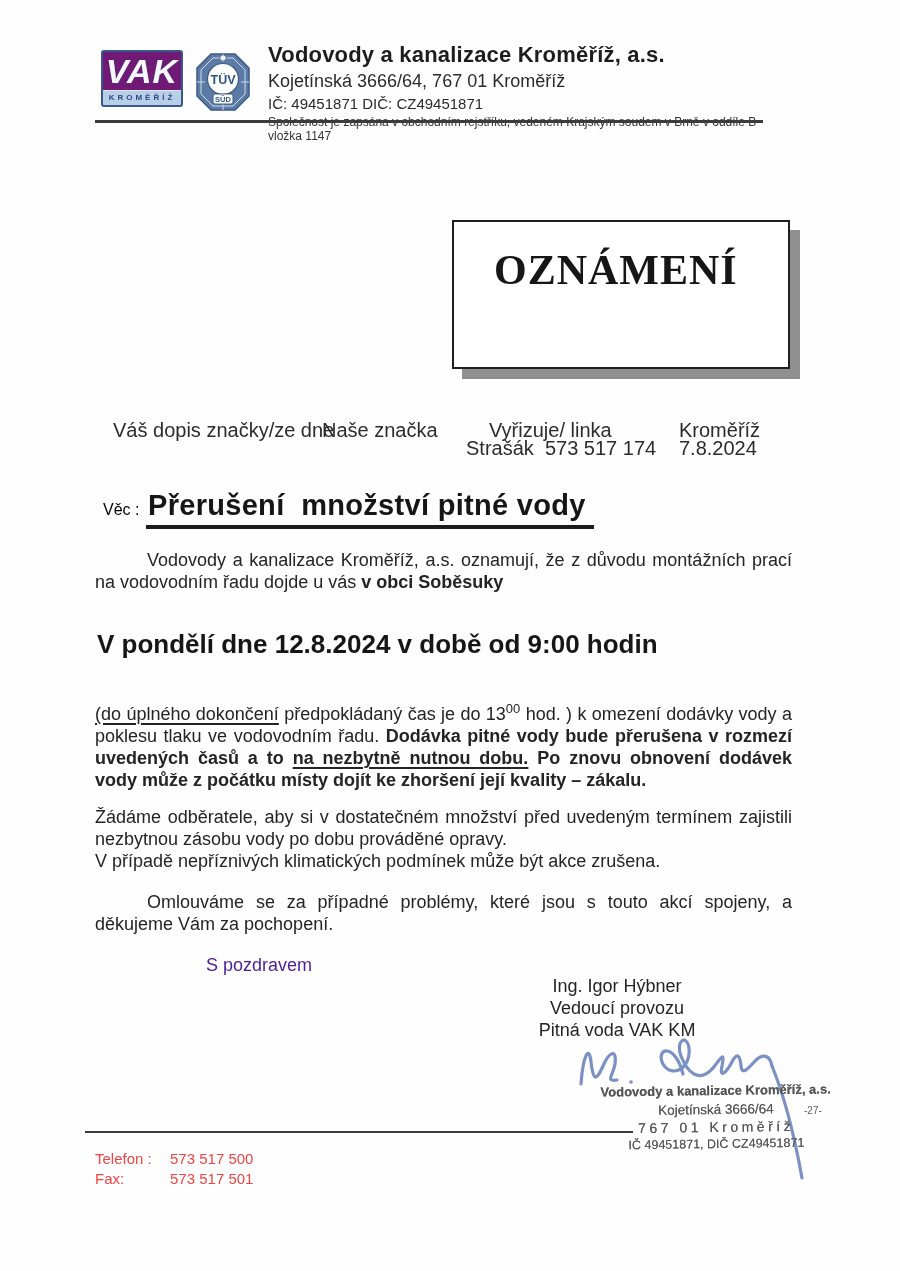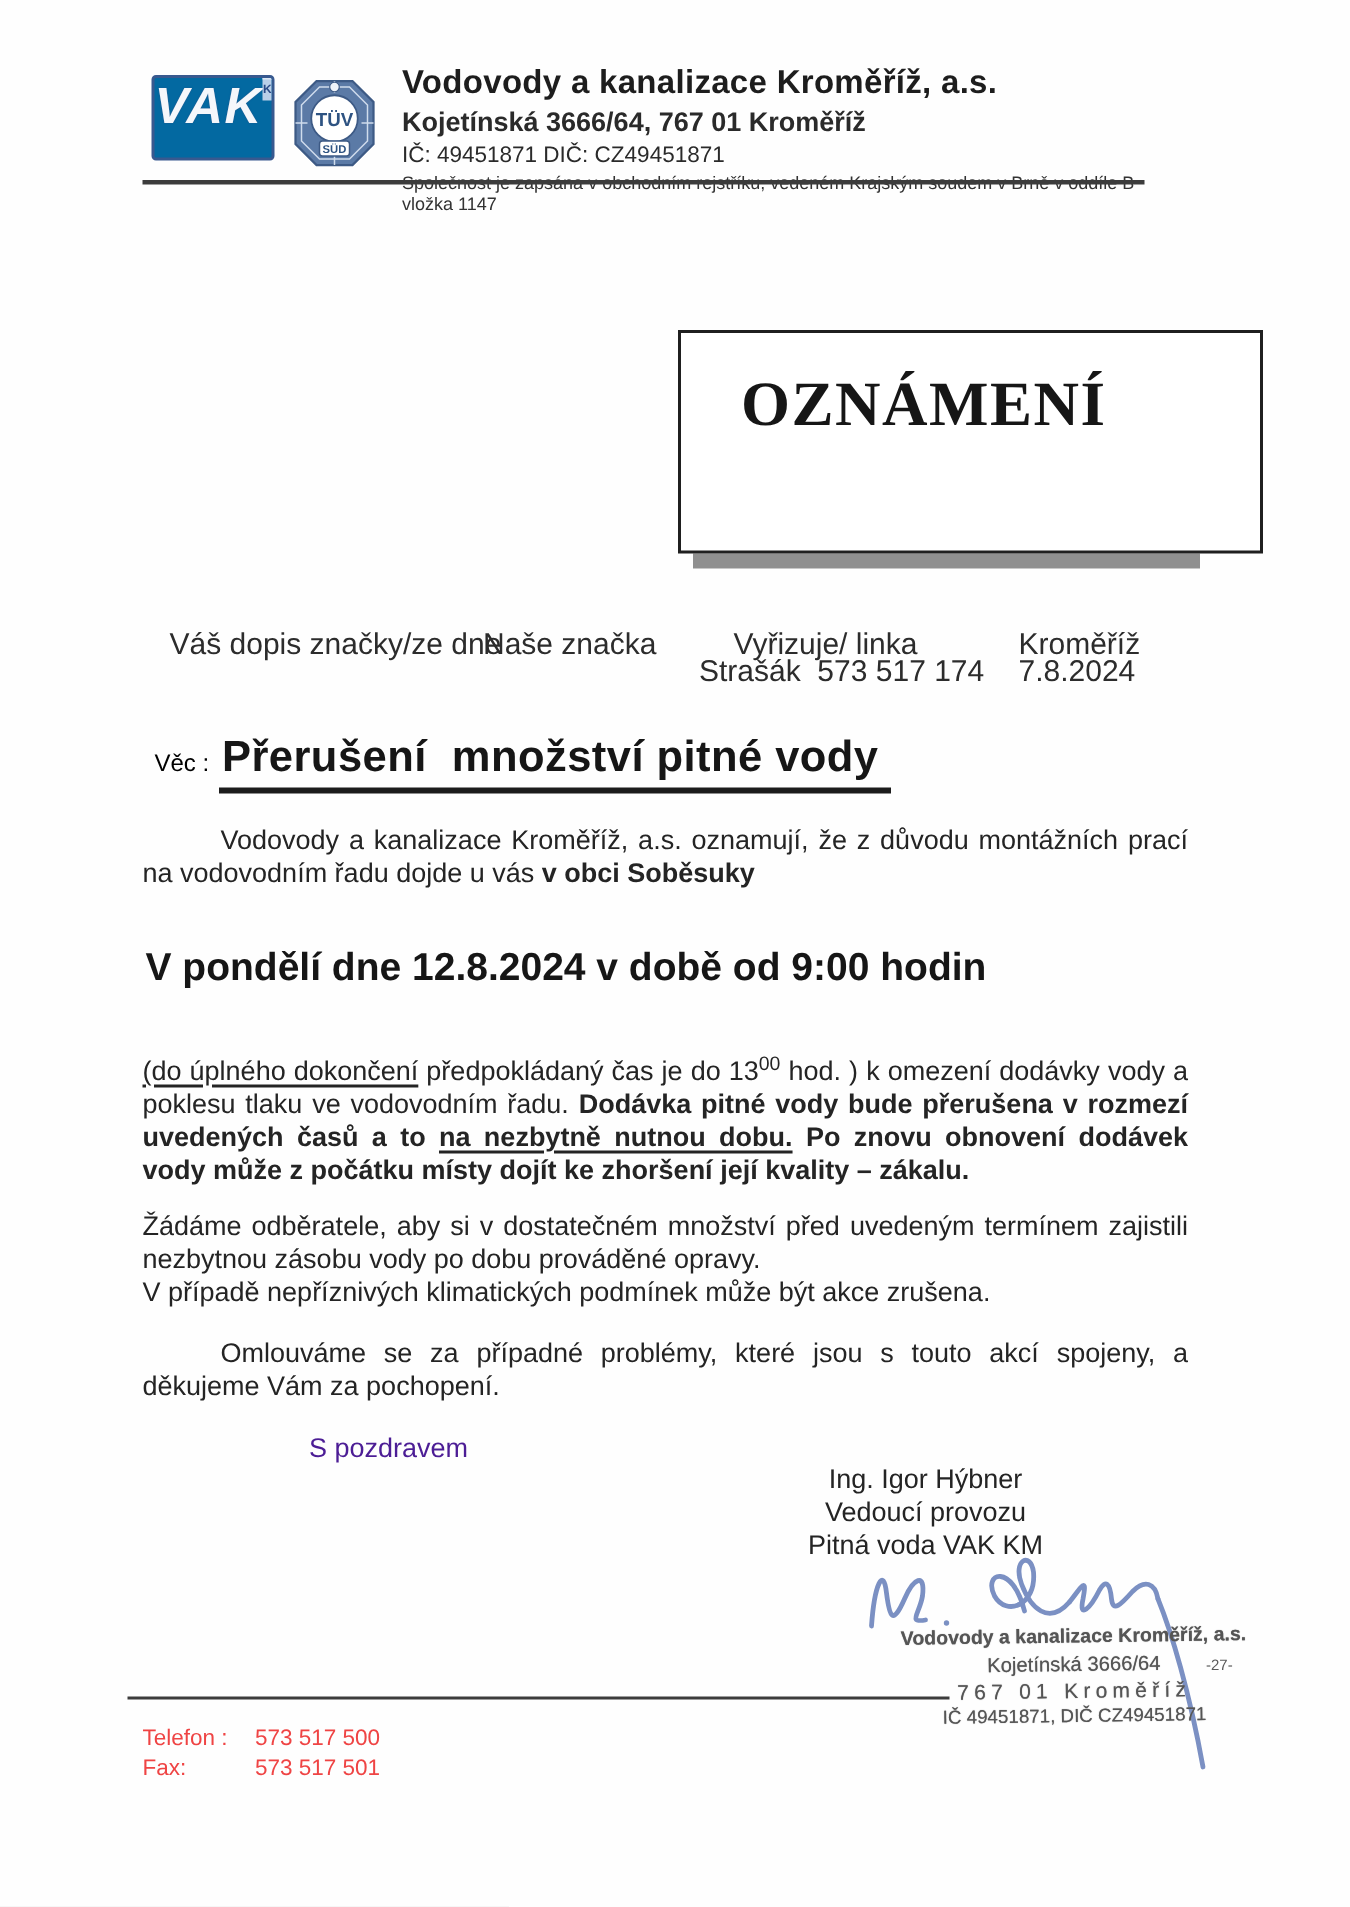--- a/index.html
+++ b/index.html
@@ -4,44 +4,44 @@
 <style>
   * { margin:0; padding:0; box-sizing:border-box; }
   body { background:#e8e8e8; font-family:"Liberation Sans", sans-serif; }
   .page {
     position:relative; width:900px; height:1271px; margin:0 auto;
     background:#fefefe; color:#222; overflow:hidden;
   }
   
   .vak-logo {
     position:absolute; left:101px; top:50px; width:82px; height:57px;
-    background:#0369a1; border:2px solid #38598f; border-radius:3px;
-    display:flex; overflow:hidden;
+    background:#701a75; border:2px solid #38598f; border-radius:3px;
+    display:flex; flex-direction:column; overflow:hidden;
   }
   .vak-text {
     flex:1; color:#f4f7fb; font-weight:bold; font-style:italic;
     font-size:34px; line-height:38px; text-align:center; letter-spacing:1px;
     text-shadow:0 0 1px #2e4f86;
   }
   .vak-band {
     height:15px; background:#b9cfe8; border-top:1px solid #dbe7f4;
     color:#2a4a86; font-size:8px; font-weight:bold; letter-spacing:3px;
     text-align:center; line-height:14px; white-space:nowrap;
   }
   .tuv-logo { position:absolute; left:195px; top:50px; width:56px; height:66px; }
   .header-text { position:absolute; left:268px; top:42px; width:500px; }
   .company-name { font-size:22px; font-weight:bold; color:#1d1d1d; letter-spacing:0.2px; }
-  .company-address { font-size:18px; color:#2a2a2a; margin-top:3px;font-weight:bold; }
+  .company-address { font-size:18px; color:#2a2a2a; margin-top:3px; }
   .company-ids { font-size:15px; color:#2a2a2a; margin-top:3px; }
   .company-reg { font-size:12px; color:#333; margin-top:3px; }
   .header-rule { position:absolute; left:95px; top:120px; width:668px; height:3px; background:#3c3c3c; }
   
   .notice-shadow { position:absolute; left:462px; top:230px; width:338px; height:149px; background:#8f8f8f; }
   .notice-box {
-    position:absolute; left:452px; top:220px; width:390px; height:149px;
+    position:absolute; left:452px; top:220px; width:338px; height:149px;
     background:#fff; border:2px solid #1f1f1f;
   }
   .notice-title {
     position:absolute; left:40px; top:24px;
     font-family:"Liberation Serif", serif; font-weight:bold;
     font-size:42px; letter-spacing:1px; color:#161616;
   }
   
   .ref { position:absolute; font-size:20px; color:#2c2c2c; white-space:nowrap; }
   

